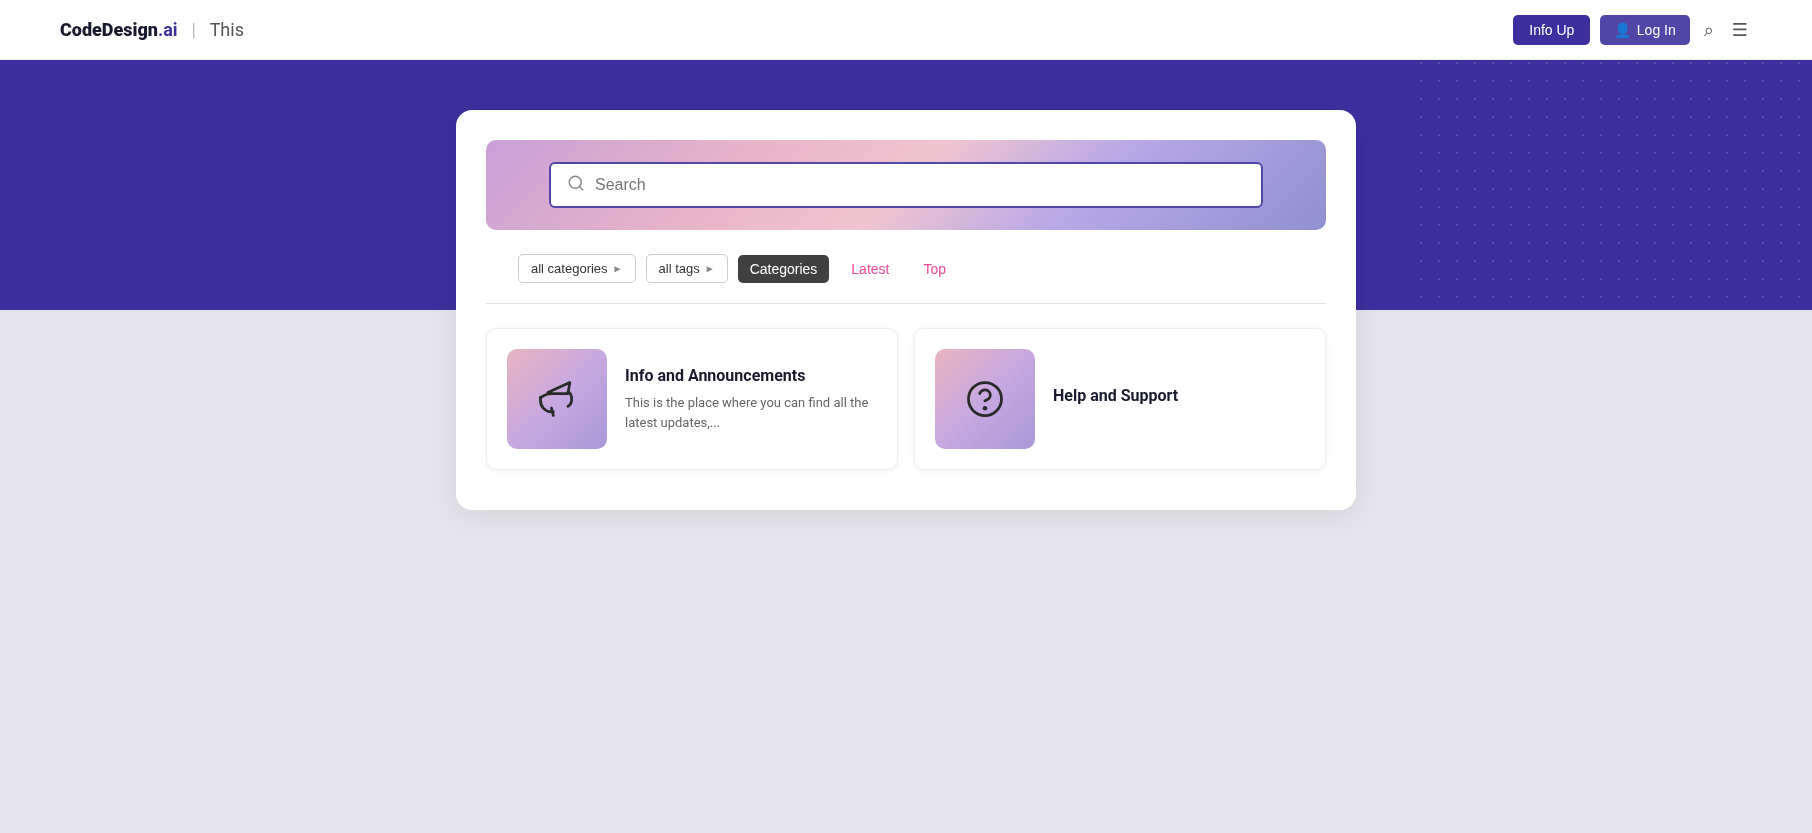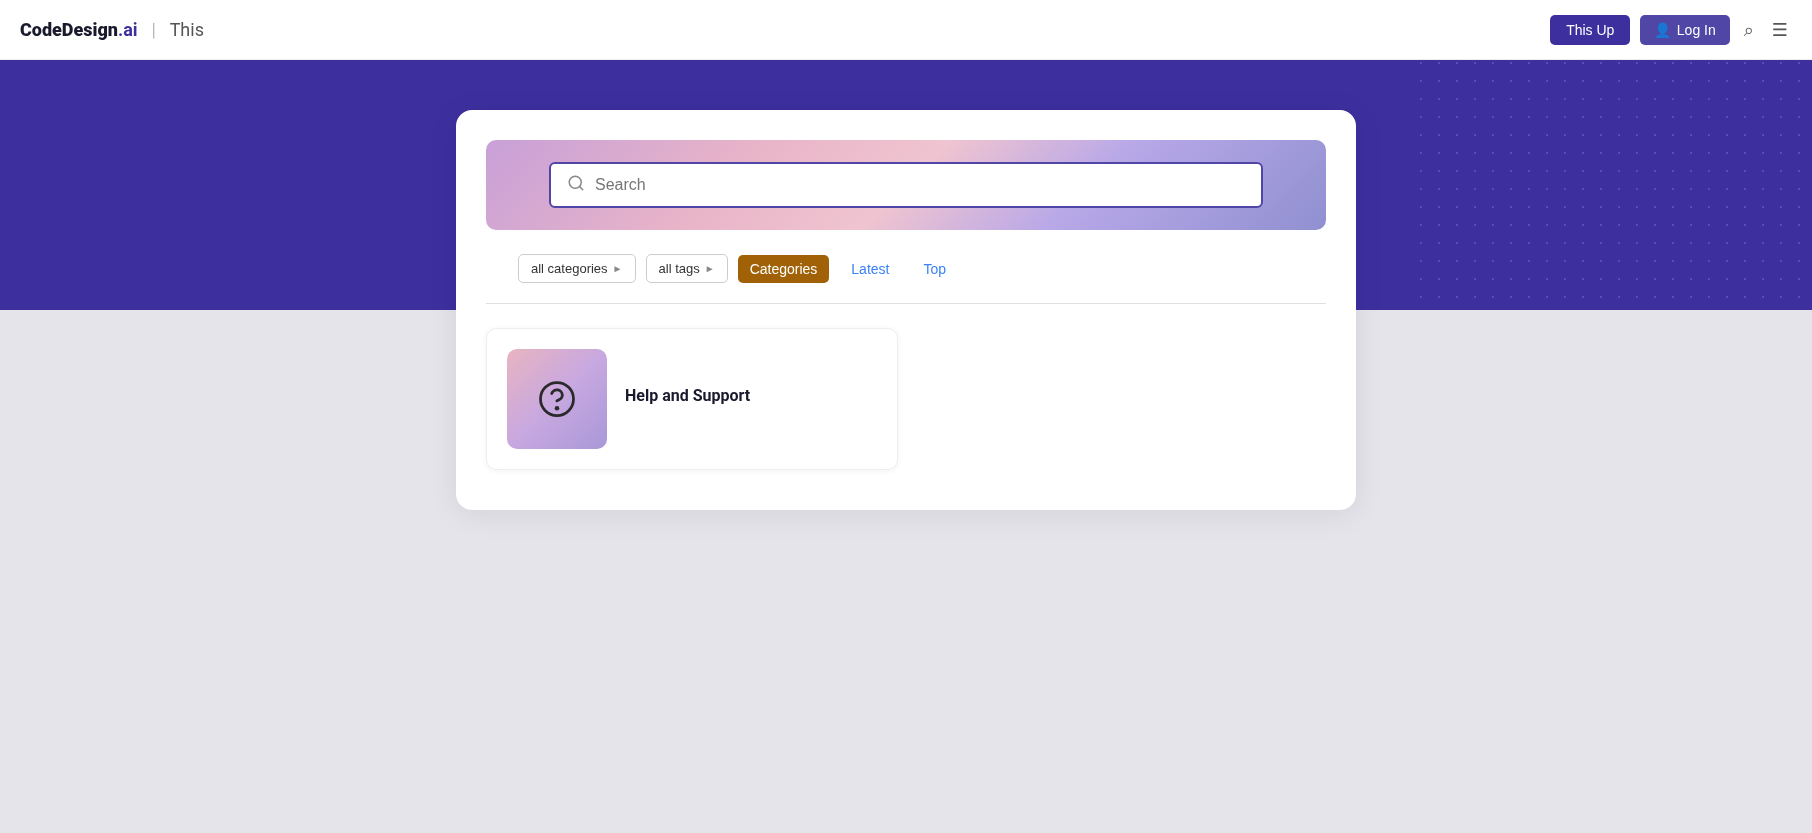--- a/index.html
+++ b/index.html
@@ -49,21 +49,21 @@
       background-size: 18px 18px;
     }
 
     
     header {
       position: relative;
       z-index: 10;
       display: flex;
       align-items: center;
       justify-content: space-between;
-      padding: 0 20px;
+      padding: 0 60px;
       height: 60px;
       background: #fff;
       border-bottom: 1px solid #eee;
     }
     .logo {
       font-size: 18px;
       font-weight: 700;
       color: #1a1a2e;
       display: flex;
       align-items: center;
@@ -196,26 +196,26 @@
     }
     .filter-btn .arrow {
       font-size: 10px;
       color: #888;
     }
     .tab-btn {
       background: none;
       border: none;
       padding: 6px 12px;
       font-size: 14px;
-      color: #3b82f6;
+      color: #ec4899;
       cursor: pointer;
       border-radius: 5px;
     }
     .tab-btn.active {
-      background: #a16207;
+      background: #404040;
       color: #fff;
     }
     .divider {
       height: 1px;
       background: #e0e0e0;
       margin-bottom: 24px;
     }
 
     
     .categories-grid {
@@ -282,21 +282,21 @@
 
 <header>
   <div class="logo">
     <span>
       <strong>CodeDesign</strong><span class="ai">.ai</span>
     </span>
     <span class="separator">|</span>
     <span class="forum">This</span>
   </div>
   <div class="header-actions">
-    <button class="btn-signup">This Up</button>
+    <button class="btn-signup">Info Up</button>
     <button class="btn-login">
       <span>👤</span>
       <span>Log In</span>
     </button>
     <span class="header-icon">⌕</span>
     <span class="header-icon">☰</span>
   </div>
 </header>
 
 <div class="main-wrapper">
@@ -327,20 +327,34 @@
       </button>
       <button class="tab-btn active">Categories</button>
       <button class="tab-btn">Latest</button>
       <button class="tab-btn">Top</button>
     </div>
 
     <div class="divider"></div>
 
     <div class="categories-grid">
 
+      <div class="category-card">
+        <div class="cat-icon-wrapper">
+          <svg viewBox="0 0 24 24">
+            <path d="M3 11v2a6 6 0 006 6h1"></path>
+            <path d="M18 8c0 0 2 1 2 4s-2 4-2 4"></path>
+            <path d="M3 11.5S5 9 9 9h9l1-6-12 5.5"></path>
+            <path d="M9 17l1 4"></path>
+          </svg>
+        </div>
+        <div class="cat-content">
+          <div class="cat-title">Info and Announcements</div>
+          <div class="cat-desc">This is the place where you can find all the latest updates,...</div>
+        </div>
+      </div>
 
       <div class="category-card">
         <div class="cat-icon-wrapper">
           <svg viewBox="0 0 24 24">
             <circle cx="12" cy="12" r="9"></circle>
             <path d="M9.09 9a3 3 0 015.83 1c0 2-3 3-3 3"></path>
             <line x1="12" y1="17" x2="12.01" y2="17" stroke-width="2.5"></line>
           </svg>
         </div>
         <div class="cat-content">

